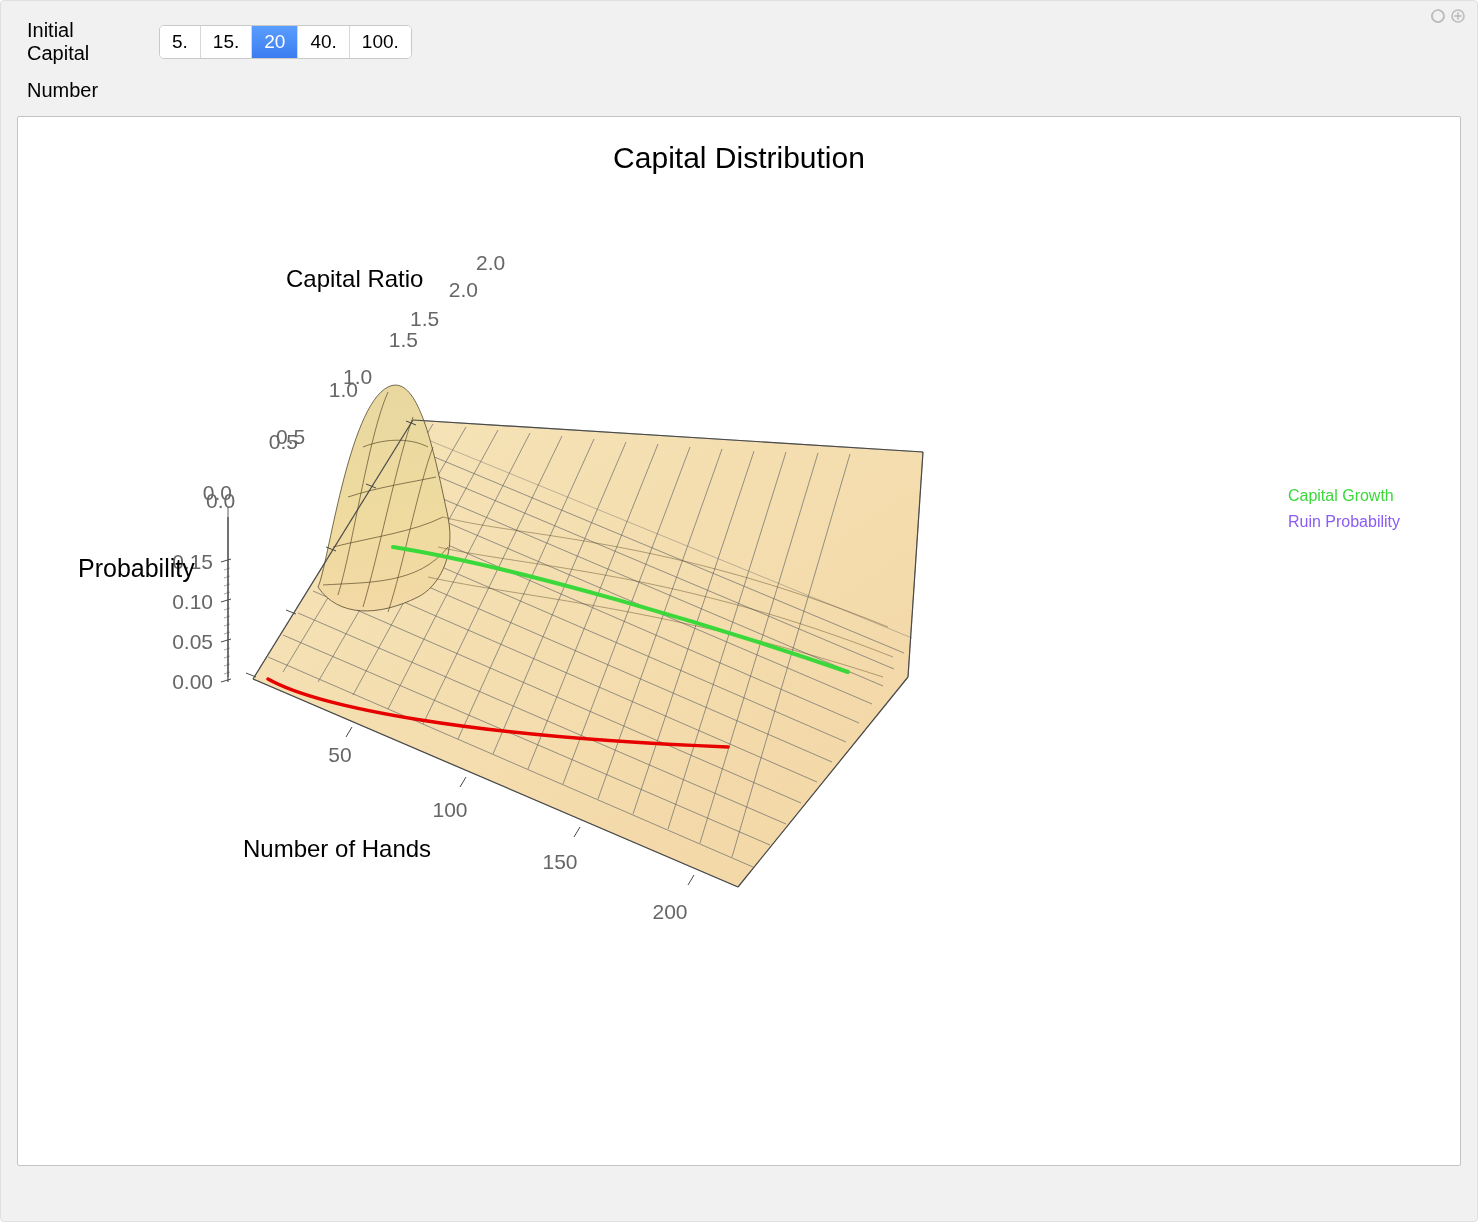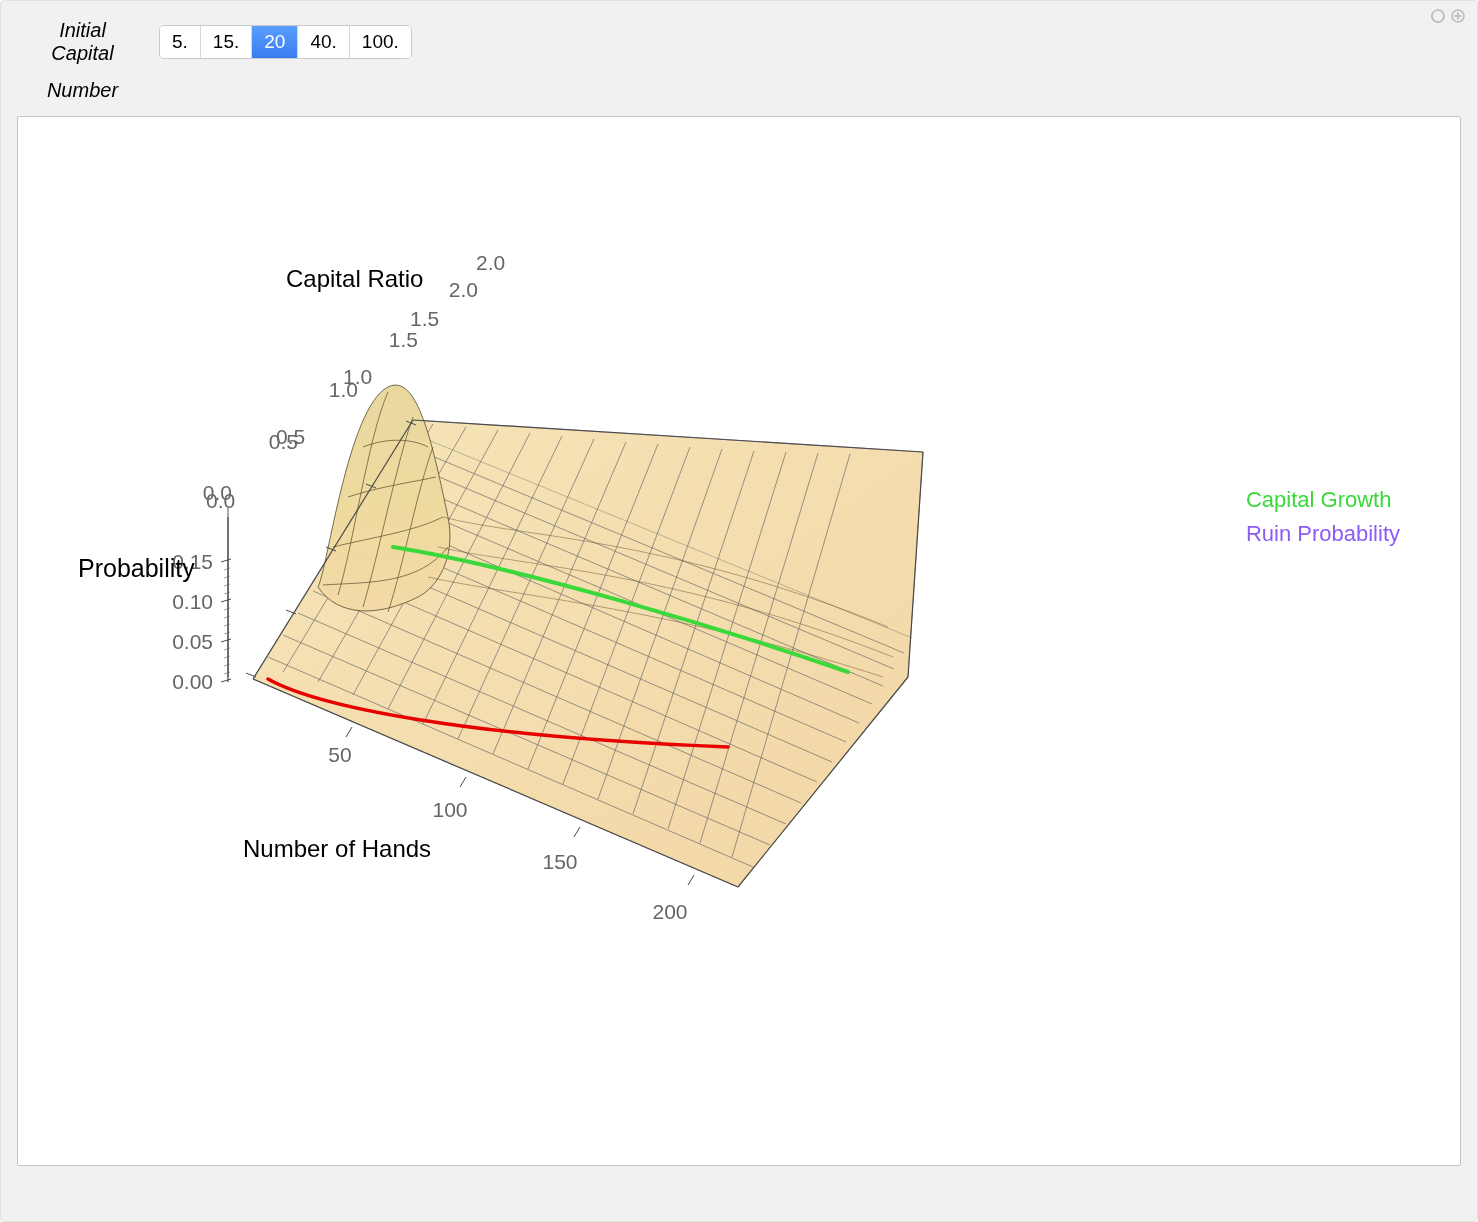--- a/index.html
+++ b/index.html
@@ -33,24 +33,23 @@
   }
   .ctrl-row {
     display: flex;
     align-items: center;
     margin-bottom: 14px;
     font-size: 20px;
     color: #000;
   }
   .ctrl-label {
     width: 132px;
-    text-align: center;
+    text-align: left;
     padding-right: 21px;
     font-size: 20px;
-    font-style: italic;
   }
   .setter-bar {
     display: inline-flex;
     border: 1px solid #c9c9c9;
     border-radius: 5px;
     overflow: hidden;
     background: #fff;
     height: 34px;
   }
   .setter-btn {
@@ -96,21 +95,21 @@
     font-family: -apple-system, BlinkMacSystemFont, "Segoe UI", Helvetica, Arial, sans-serif;
     fill: #3a3a3a;
   }
   .axis-label { font-size: 24px; fill:#000; }
   .tick-label { font-size: 21px; fill:#666; }
   .z-axis-label { font-size: 25px; fill:#000; }
   .legend {
     position: absolute;
     right: 60px;
     top: 370px;
-    font-size: 22px;
+    font-size: 16px;
   }
   .legend-row { margin-bottom: 8px; }
   .legend-growth { color: #3ad83a; }
   .legend-ruin { color: #8b5cf6; }
 </style>
 </head>
 <body>
 
 <div class="outer-panel">
 
@@ -142,20 +141,21 @@
           <button class="setter-btn">40.</button>
           <button class="setter-btn">100.</button>
         </div>
     </div>
     <div class="ctrl-row">
       <div class="ctrl-label">Number</div>
     </div>
   </div>
 
   <div class="plot-pane">
+    <div class="plot-title">Capital Distribution</div>
 
     <svg class="surface-svg" width="1440" height="1050" viewBox="0 0 1440 1050">
       <defs>
         <linearGradient id="surfGrad" x1="0" y1="0" x2="1" y2="1">
           <stop offset="0%" stop-color="#f5e4b8"></stop>
           <stop offset="100%" stop-color="#f3d6a5"></stop>
         </linearGradient>
         <linearGradient id="peakGrad" x1="0" y1="0" x2="0" y2="1">
           <stop offset="0%" stop-color="#e8d8a0"></stop>
           <stop offset="60%" stop-color="#efdb9f"></stop>

